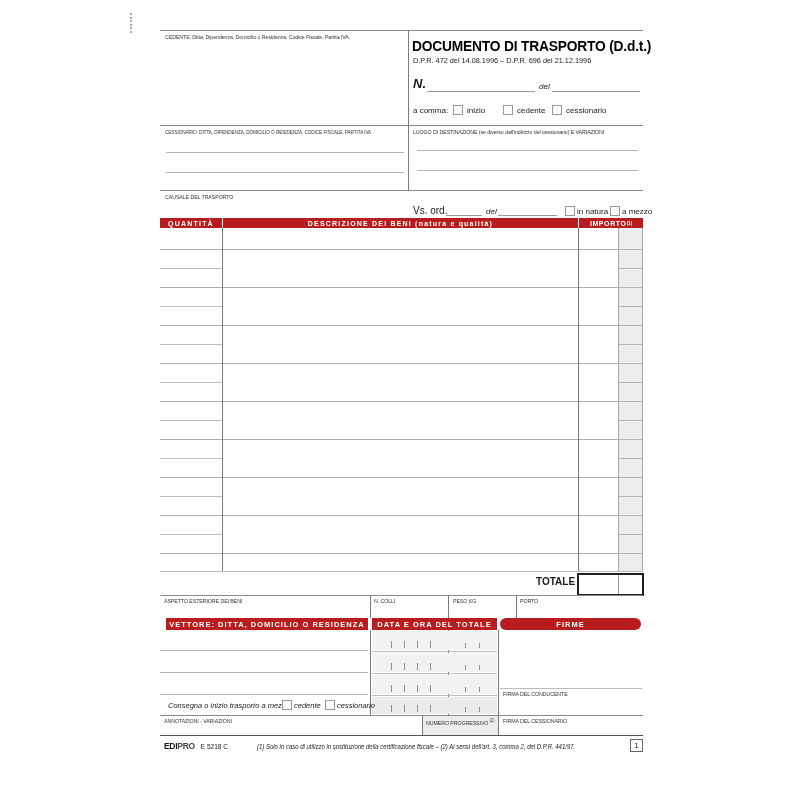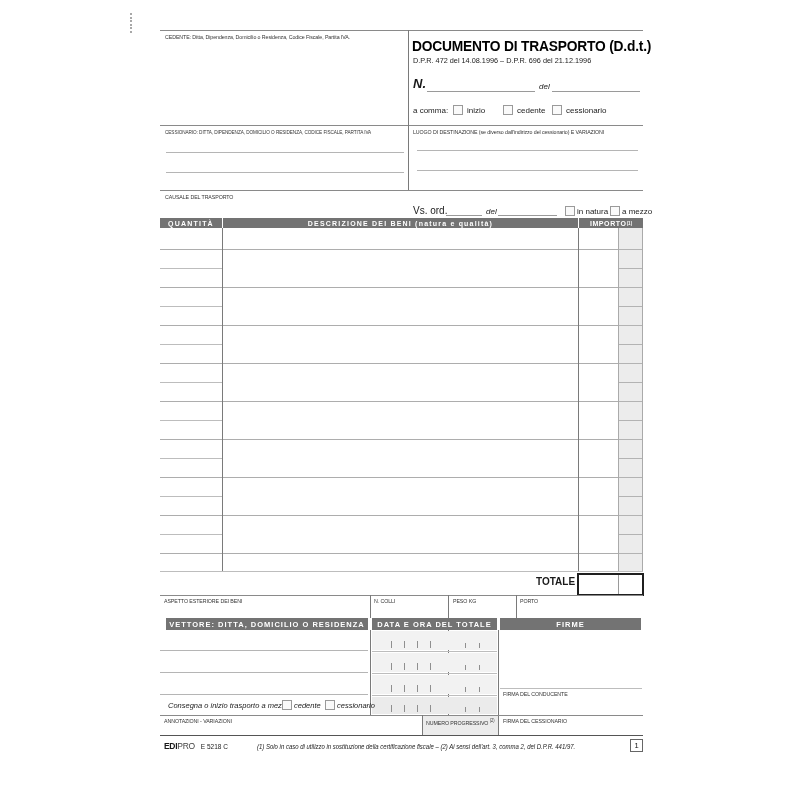--- a/index.html
+++ b/index.html
@@ -15,21 +15,21 @@
   .lbl{position:absolute;font-size:6px;color:#333;white-space:nowrap;transform-origin:0 0;transform:scaleX(.88);letter-spacing:-.1px;}
   .lbl.sq{transform:scaleX(.78);}
   .wline{position:absolute;height:1px;background:#b5b5b5;}
   .uline{position:absolute;height:1px;background:#9a9a9a;}
   .title{position:absolute;font-weight:700;font-size:14.5px;letter-spacing:-.2px;white-space:nowrap;transform-origin:0 0;transform:scaleX(.95);color:#000;}
   .subtitle{position:absolute;font-size:7.3px;color:#222;white-space:nowrap;}
   .nlbl{position:absolute;font-size:13px;font-weight:700;font-style:italic;}
   .dellbl{position:absolute;font-size:8px;font-style:italic;color:#222;}
   .mezzo{position:absolute;font-size:8px;color:#222;white-space:nowrap;}
   .cb{position:absolute;width:8px;height:8px;border:1px solid #9a9a9a;background:#fafafa;}
-  .bar{position:absolute;background:#737373;color:#fff;font-weight:700;display:flex;align-items:center;justify-content:center;}
+  .bar{position:absolute;background:#b91c1c;color:#fff;font-weight:700;display:flex;align-items:center;justify-content:center;}
   .bar.top{height:10px;font-size:7px;letter-spacing:1.2px;}
   .bar.bot{height:12px;font-size:7.5px;letter-spacing:1px;}
   .sup{font-size:4.5px;vertical-align:super;letter-spacing:0;}
   .ruling-full{position:absolute;left:0;top:201px;width:459px;height:340px;
     background:repeating-linear-gradient(to bottom,transparent 0 18px,#adadad 18px 19px,transparent 19px 38px);}
   .ruling-qty{position:absolute;left:0;top:220px;width:62px;height:306px;
     background:repeating-linear-gradient(to bottom,transparent 0 18px,#bdbdbd 18px 19px,transparent 19px 38px);}
   .graycol{position:absolute;left:459px;top:198px;width:23px;height:343px;background:#ececec;}
   .graycol-ruling{position:absolute;left:459px;top:201px;width:23px;height:340px;
     background:repeating-linear-gradient(to bottom,transparent 0 18px,#b3b3b3 18px 19px);}
@@ -37,21 +37,21 @@
   .totdiv{position:absolute;left:39px;top:0;width:1px;height:100%;background:#9a9a9a;}
   .totlbl{position:absolute;left:376px;top:546px;font-size:10px;font-weight:700;white-space:nowrap;}
   .daterow{position:absolute;left:212px;width:125px;background:#f2f2f2;}
   .ticks{position:absolute;left:7px;right:7px;bottom:2px;height:7px;
     background:repeating-linear-gradient(to right,transparent 0 12px,#8f8f8f 12px 13px);}
   .ticks.short{height:5px;background:repeating-linear-gradient(to right,transparent 0 13px,#8f8f8f 13px 14px);}
   .consegna{position:absolute;font-size:7.5px;font-style:italic;color:#222;white-space:nowrap;}
   .footer-note{position:absolute;font-size:6.5px;font-style:italic;color:#222;white-space:nowrap;transform-origin:0 0;transform:scaleX(.92);}
   .brand{position:absolute;font-size:8.5px;white-space:nowrap;}
   .brand b{font-weight:800;letter-spacing:-.3px;}
-  .brand .pro{color:#444;font-weight:400;letter-spacing:-.3px;}
+  .brand .pro{color:#444;font-weight:700;letter-spacing:-.3px;}
   .brand .code{font-size:6.5px;color:#222;margin-left:6px;font-weight:400;}
   .pagebox{position:absolute;left:470px;top:709px;width:11px;height:11px;border:1px solid #666;
     display:flex;align-items:center;justify-content:center;font-size:7.5px;color:#111;background:#fff;}
   .perf{position:absolute;left:130px;top:13px;width:2px;height:21px;
     background:repeating-linear-gradient(to bottom,#a8a8a8 0 2px,transparent 2px 3.6px);}
   .vsord{position:absolute;font-size:10px;color:#222;white-space:nowrap;}
 </style>
 </head>
 <body>
 
@@ -136,21 +136,21 @@
     <div class="lbl" style="left:360px;top:568px;">PORTO</div>
     <div class="vl" style="left:210px;top:565px;height:23px;"></div>
     <div class="vl" style="left:288px;top:565px;height:23px;"></div>
     <div class="vl" style="left:356px;top:565px;height:23px;"></div>
     <div class="abs" style="left:211px;top:570px;width:76px;height:17px;"></div>
     <div class="abs" style="left:289px;top:570px;width:66px;height:17px;"></div>
     <div class="abs" style="left:357px;top:570px;width:125px;height:17px;"></div>
 
     <div class="bar bot" style="left:6px;top:588px;width:202px;">VETTORE:  DITTA, DOMICILIO O RESIDENZA</div>
     <div class="bar bot" style="left:212px;top:588px;width:125px;">DATA E ORA DEL TOTALE</div>
-    <div class="bar bot" style="left:340px;top:588px;width:141px;">FIRME</div>
+    <div class="bar bot" style="left:340px;top:588px;width:141px;border-radius:6px;">FIRME</div>
 
     <div class="vl" style="left:210px;top:600px;height:85px;"></div>
     <div class="vl" style="left:288px;top:600px;height:85px;"></div>
     <div class="vl" style="left:338px;top:600px;height:105px;"></div>
 
     <div class="wline" style="left:0;top:620px;width:208px;"></div>
     <div class="wline" style="left:0;top:642px;width:208px;"></div>
     <div class="wline" style="left:0;top:664px;width:208px;"></div>
 
     <div class="daterow" style="top:601px;height:19px;">

